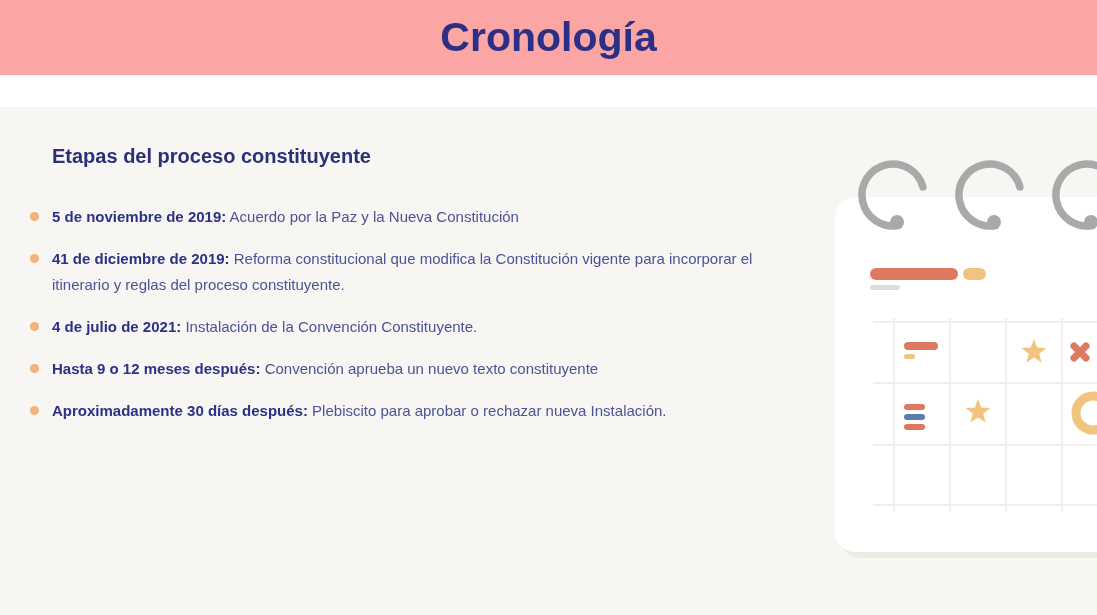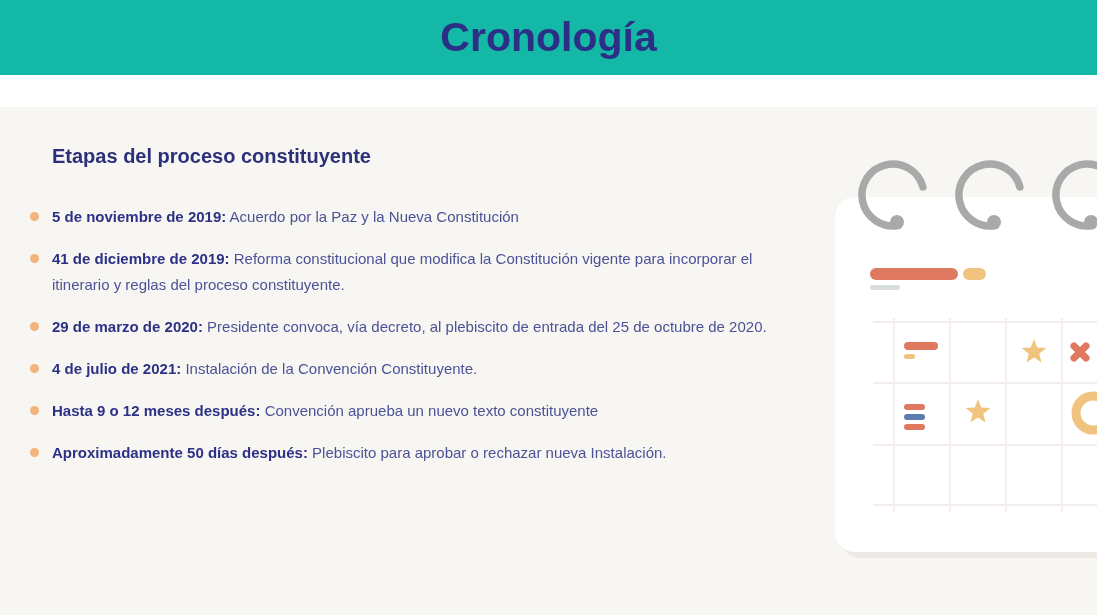--- a/index.html
+++ b/index.html
@@ -6,21 +6,21 @@
   html, body {
     width: 1097px; height: 615px;
     overflow: hidden;
     background: #f7f6f3;
     font-family: "Liberation Sans", sans-serif;
     position: relative;
   }
   .band {
     position: absolute; left: 0; top: 0;
     width: 1097px; height: 75px;
-    background: #14b8a6;
+    background: #fca5a5;
     text-align: center;
   }
   .band h1 {
     font-size: 41px; font-weight: 700;
     color: #2b2f85;
     line-height: 75px;
     letter-spacing: 0px;
   }
   .white-strip {
     position: absolute; left: 0; top: 75px;
@@ -90,36 +90,31 @@
     <span class="date">5 de noviembre de 2019:</span>
     <span class="desc">Acuerdo por la Paz y la Nueva Constitución</span>
   </li>
   <li>
     <span class="dot"></span>
     <span class="date">41 de diciembre de 2019:</span>
     <span class="desc">Reforma constitucional que modifica la Constitución vigente para incorporar el itinerario y reglas del proceso constituyente.</span>
   </li>
   <li>
     <span class="dot"></span>
-    <span class="date">29 de marzo de 2020:</span>
-    <span class="desc">Presidente convoca, vía decreto, al plebiscito de entrada del 25 de octubre de 2020.</span>
-  </li>
-  <li>
-    <span class="dot"></span>
     <span class="date">4 de julio de 2021:</span>
     <span class="desc">Instalación de la Convención Constituyente.</span>
   </li>
   <li>
     <span class="dot"></span>
     <span class="date">Hasta 9 o 12 meses después:</span>
     <span class="desc">Convención aprueba un nuevo texto constituyente</span>
   </li>
   <li>
     <span class="dot"></span>
-    <span class="date">Aproximadamente 50 días después:</span>
+    <span class="date">Aproximadamente 30 días después:</span>
     <span class="desc">Plebiscito para aprobar o rechazar nueva Instalación.</span>
   </li>
 </ul>
 
 <svg class="illustration" width="267" height="430" viewBox="0 0 267 430" xmlns="http://www.w3.org/2000/svg">
 
   <rect class="cardshadow" x="9" y="64" width="312" height="354" rx="22"></rect>
 
   <rect class="card" x="5" y="57" width="316" height="355" rx="20"></rect>
 

